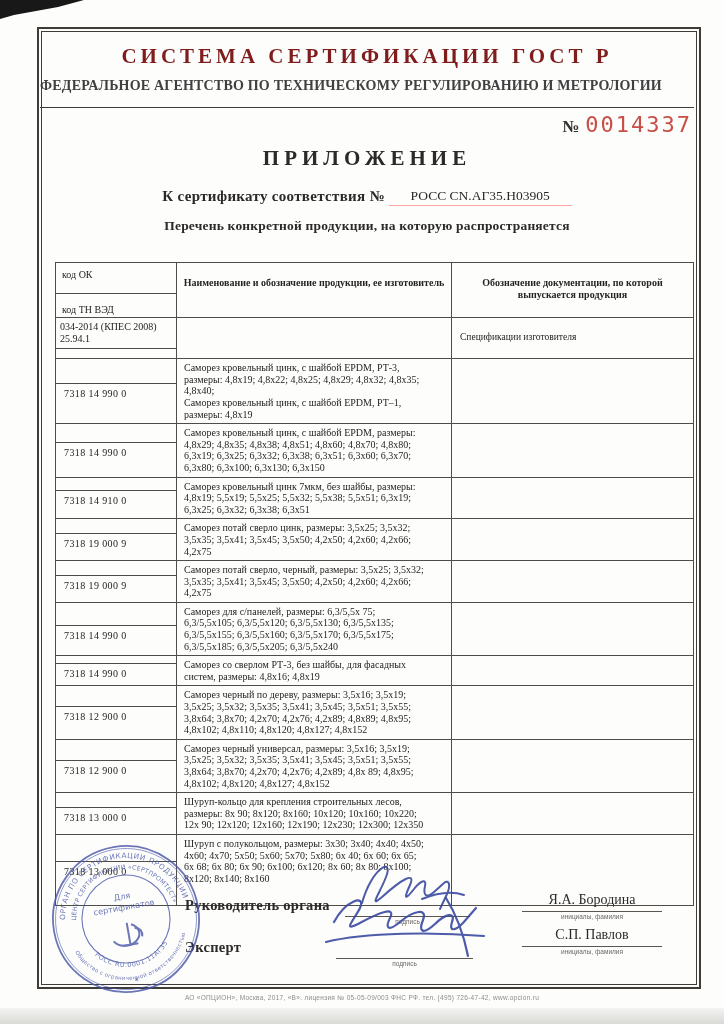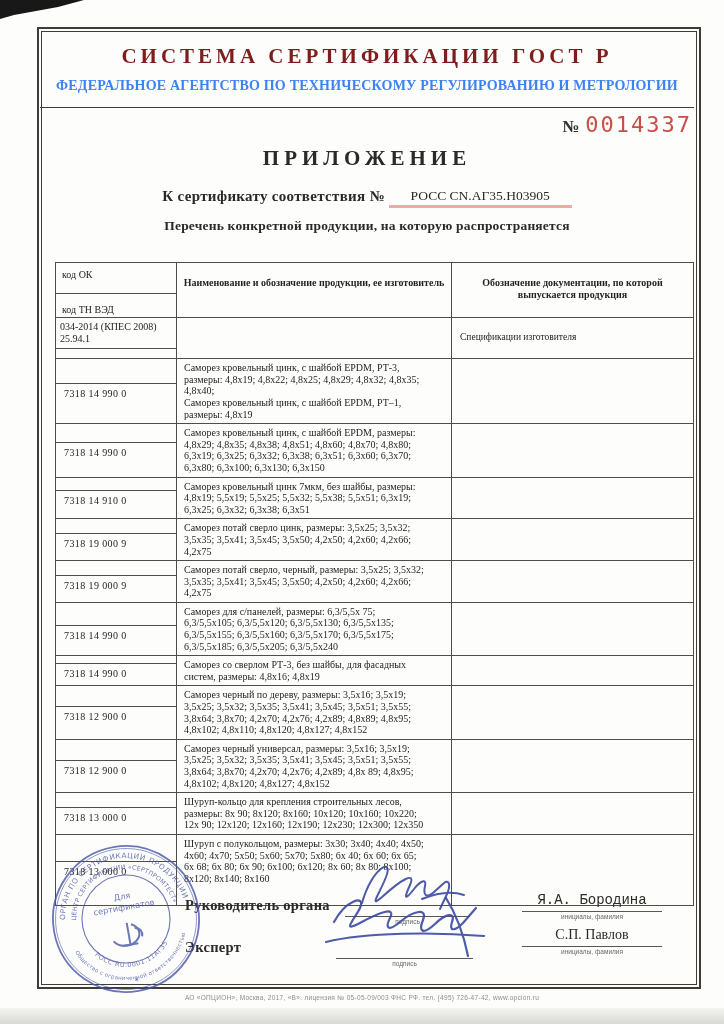--- a/index.html
+++ b/index.html
@@ -10,34 +10,34 @@
         clip-path:polygon(0 0,84px 0,58px 7px,14px 15px,0 19px);}
   .bottom-scan-strip{position:absolute;left:0;top:1008px;width:724px;height:16px;
         background:linear-gradient(#f4f4f2,#d9d9d6);}
   
   .frame{position:absolute;left:37px;top:27px;width:660px;height:958px;border:2.5px solid #3f3c38;}
   .frame-inner{position:absolute;inset:2px;border:1px solid #3f3c38;}
   .header-divider{position:absolute;left:40px;top:107px;width:654px;border-top:1.6px solid #3f3c38;}
   
   .doc-title{position:absolute;left:40px;top:44px;width:654px;text-align:center;
         font-size:21px;font-weight:bold;letter-spacing:4px;color:#7f1d1d;}
-  .doc-subtitle{position:absolute;left:40px;top:78px;width:654px;text-align:center;
-        font-size:14px;font-weight:bold;letter-spacing:0.2px;color:#3b82f6;}
+  .doc-subtitle{position:absolute;left:24px;top:78px;width:654px;text-align:center;
+        font-size:14px;font-weight:bold;letter-spacing:0.2px;color:#404040;}
   
   .blank-number{position:absolute;top:112px;right:32px;white-space:nowrap;}
   .blank-number .no-sign{font-size:17px;font-weight:bold;color:#35332f;margin-right:6px;}
   .blank-number .digits{font-family:"DejaVu Sans Mono", monospace;font-size:22px;
         color:#c84f47;letter-spacing:2px;}
   
   .appendix-title{position:absolute;left:40px;top:146px;width:654px;text-align:center;
         font-size:21px;font-weight:bold;letter-spacing:5px;}
   .cert-line{position:absolute;left:40px;top:188px;width:654px;text-align:center;font-size:15px;}
   .cert-line .lbl{font-weight:bold;letter-spacing:0.3px;text-align:right;}
   .cert-line .val{display:inline-block;font-size:13.5px;padding:0 22px 1px 22px;
-        border-bottom:3px solid #fca5a5;vertical-align:1px;}
+        border-bottom:1px solid #fca5a5;vertical-align:1px;}
   .list-caption{position:absolute;left:40px;width:654px;text-align:center;
         font-size:13.5px;font-weight:bold;letter-spacing:0.2px;}
   .cap1{top:218px;} .cap2{top:237px;}
   
   table.products{position:absolute;left:55px;top:262px;width:611px;border-collapse:collapse;
         table-layout:fixed;}
   table.products td{border:1px solid #504c47;vertical-align:top;padding:0;font-size:10px;
         line-height:1.16;color:#262421;}
   td.c1{width:120px;} td.c2{width:262px;} td.c3{width:229px;}
   .hdr td{font-size:12px;}
@@ -57,21 +57,21 @@
   
   .sig-role{position:absolute;left:185px;font-size:14.5px;font-weight:bold;letter-spacing:0.3px;}
   .role1{top:897px;} .role2{top:939px;}
   .sig-line{position:absolute;border-top:1px solid #5a5651;}
   .sigline1{left:345px;top:916px;width:125px;}
   .sigline2{left:336px;top:958px;width:137px;}
   .tiny-label{position:absolute;font-size:6.5px;color:#6d6a66;text-align:center;font-family:"Liberation Sans",sans-serif;}
   .podp1{left:345px;top:918px;width:125px;}
   .podp2{left:336px;top:960px;width:137px;}
   .sig-name{position:absolute;left:522px;width:140px;text-align:center;font-size:14px;}
-  .name1{top:892px;font-family:Liberation Mono, monospace;} .name2{top:927px;}
+  .name1{top:892px;} .name2{top:927px;}
   .nameline1{left:522px;top:911px;width:140px;}
   .nameline2{left:522px;top:946px;width:140px;}
   .init1{left:522px;top:913px;width:140px;}
   .init2{left:522px;top:948px;width:140px;}
   .sig-svg{position:absolute;pointer-events:none;}
   .sig1{left:352px;top:855px;}
   .sig2{left:316px;top:884px;}
   
   .stamp{position:absolute;left:40px;top:833px;width:172px;height:172px;pointer-events:none;
         transform:rotate(-10deg);opacity:0.85;}

